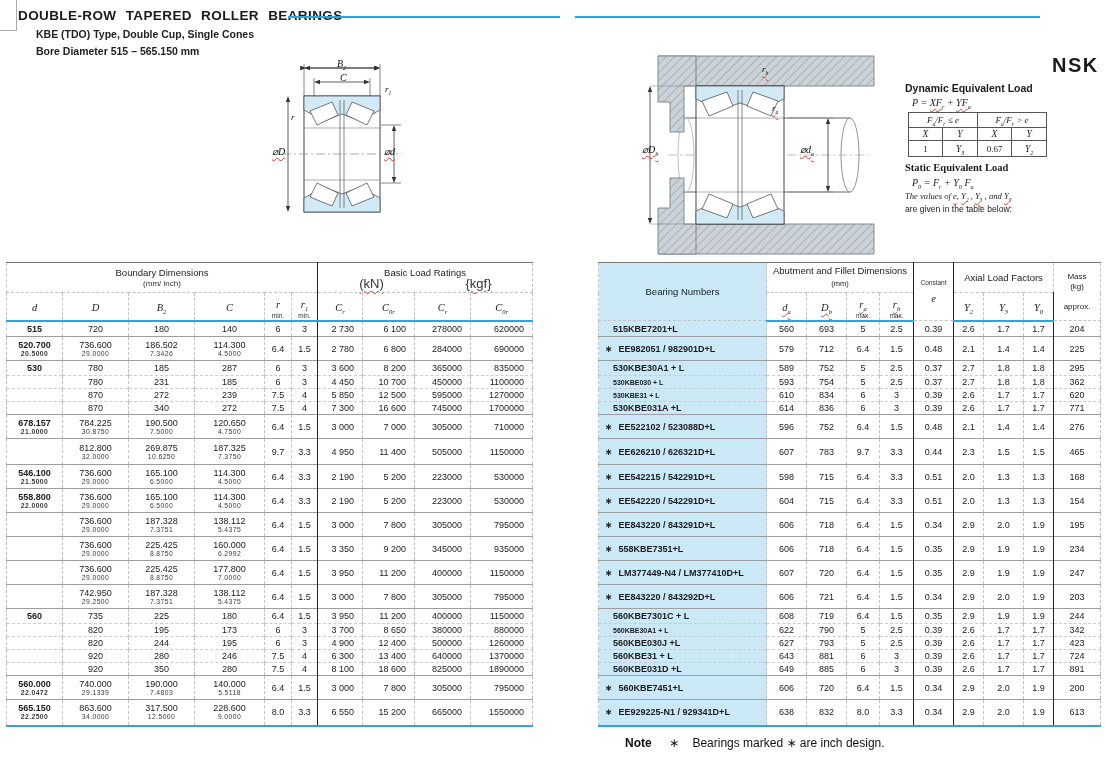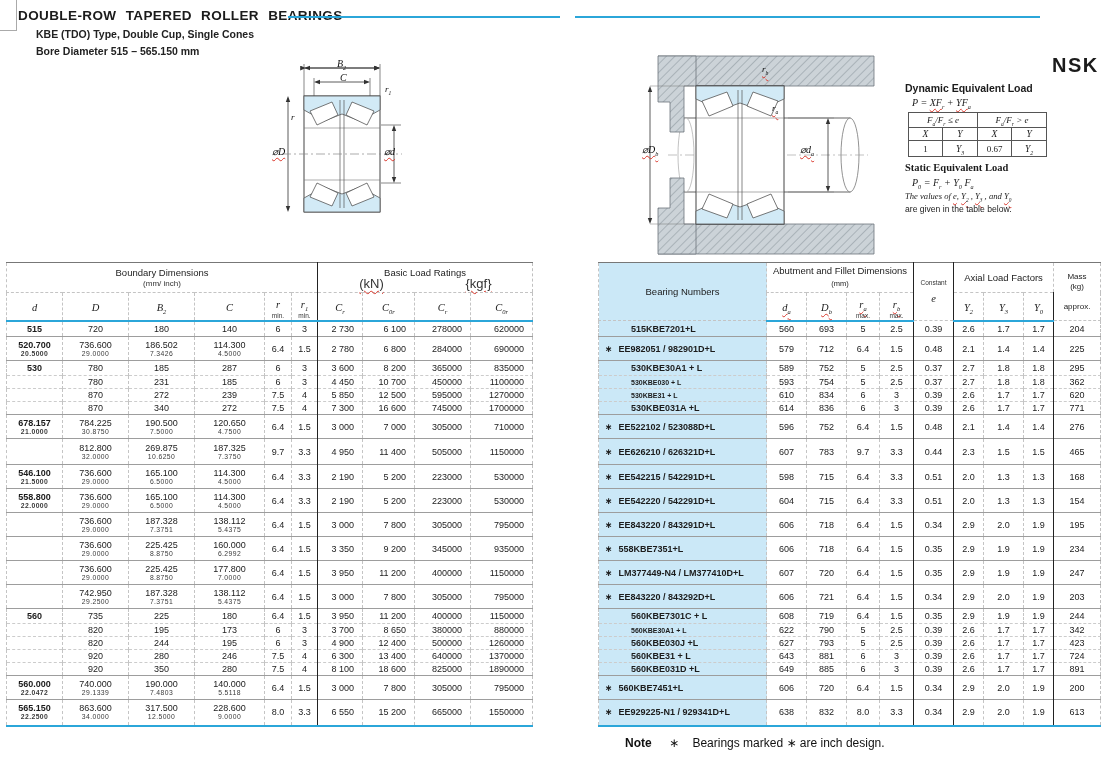--- a/index.html
+++ b/index.html
@@ -47,21 +47,21 @@
   .minl{font-size:6.5px;line-height:7px;color:#333;}
   .mm{font-size:9px;line-height:10px;}
   .in{font-size:6.8px;line-height:8px;color:#3a3a3a;letter-spacing:.4px;}
   td.dcol{font-weight:bold;}
   .divR{border-right:1.5px solid #222 !important;}
   td.num .mm{text-align:right;padding-right:8px;}
   td.num{text-align:right;}
   
   .bn-h{background:#cbe8f7;font-size:9.5px;}
   td.bn{background:#cbe8f7;text-align:left;font-weight:bold;font-size:9px;}
-  td.bn .nm{padding-left:32px;}
+  td.bn .nm{padding-left:14px;}
   td.bn.star .nm{padding-left:4px;}
   td.bn.small{font-size:7px;}
   .starmark{font-size:9px;padding-left:6px;padding-right:2px;}
   .ecol{border-left:1.5px solid #222 !important;border-right:1.5px solid #222 !important;}
   .y0col{border-right:1.5px solid #222 !important;}
   .const-l{font-size:6.5px;line-height:8px;color:#333;}
   .esym{font-size:10.5px;margin-top:6px;}
   .massh div{font-size:8px;line-height:10px;}
   .approx{margin-top:10px;font-size:7.5px;}
   .axial{white-space:normal;width:80px;margin:0 auto;}

